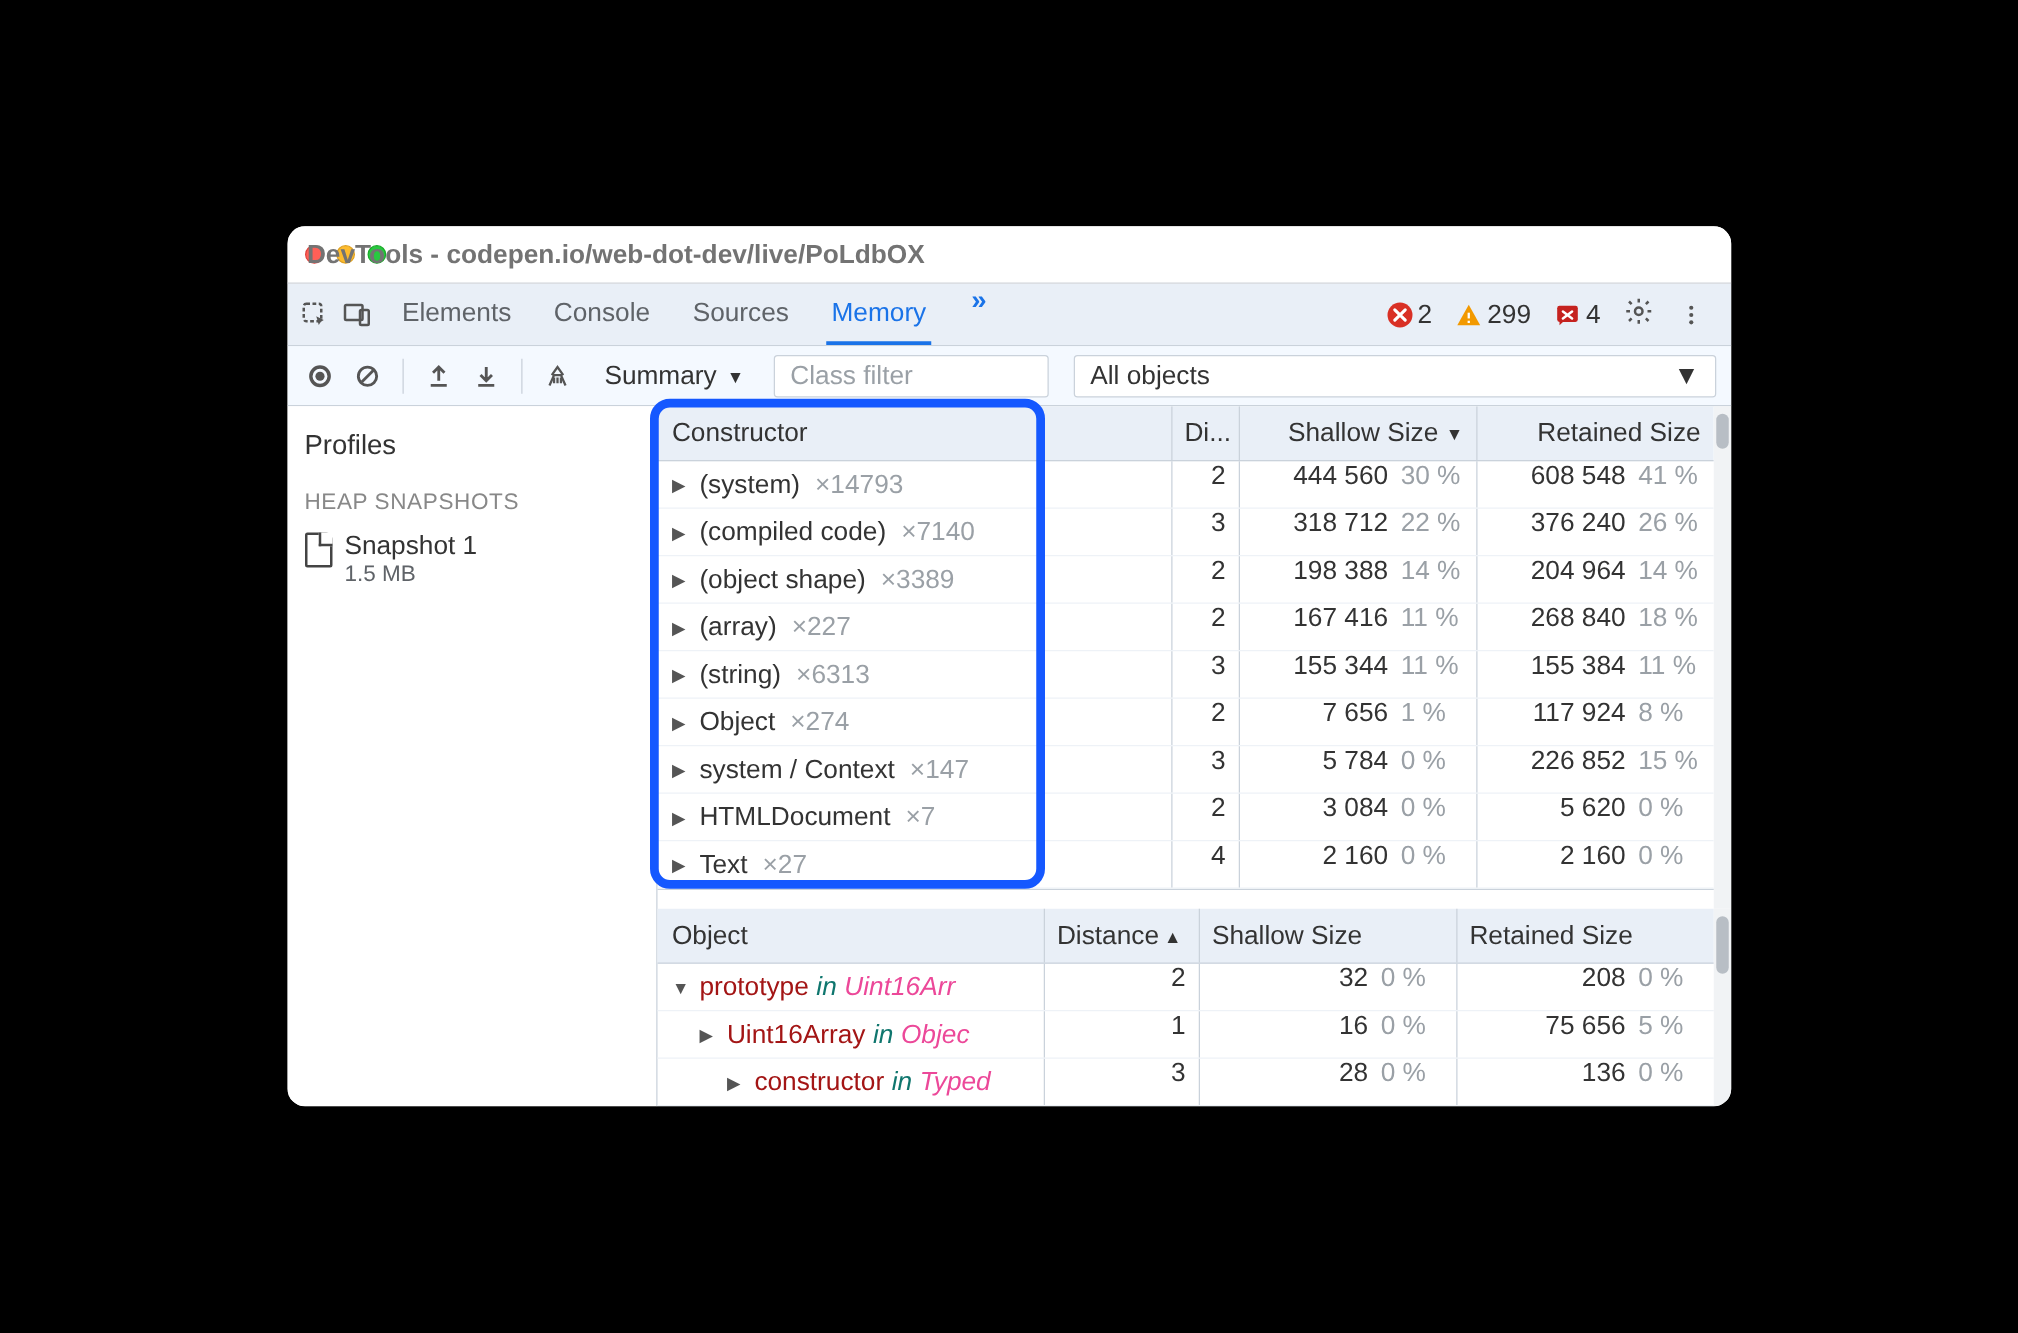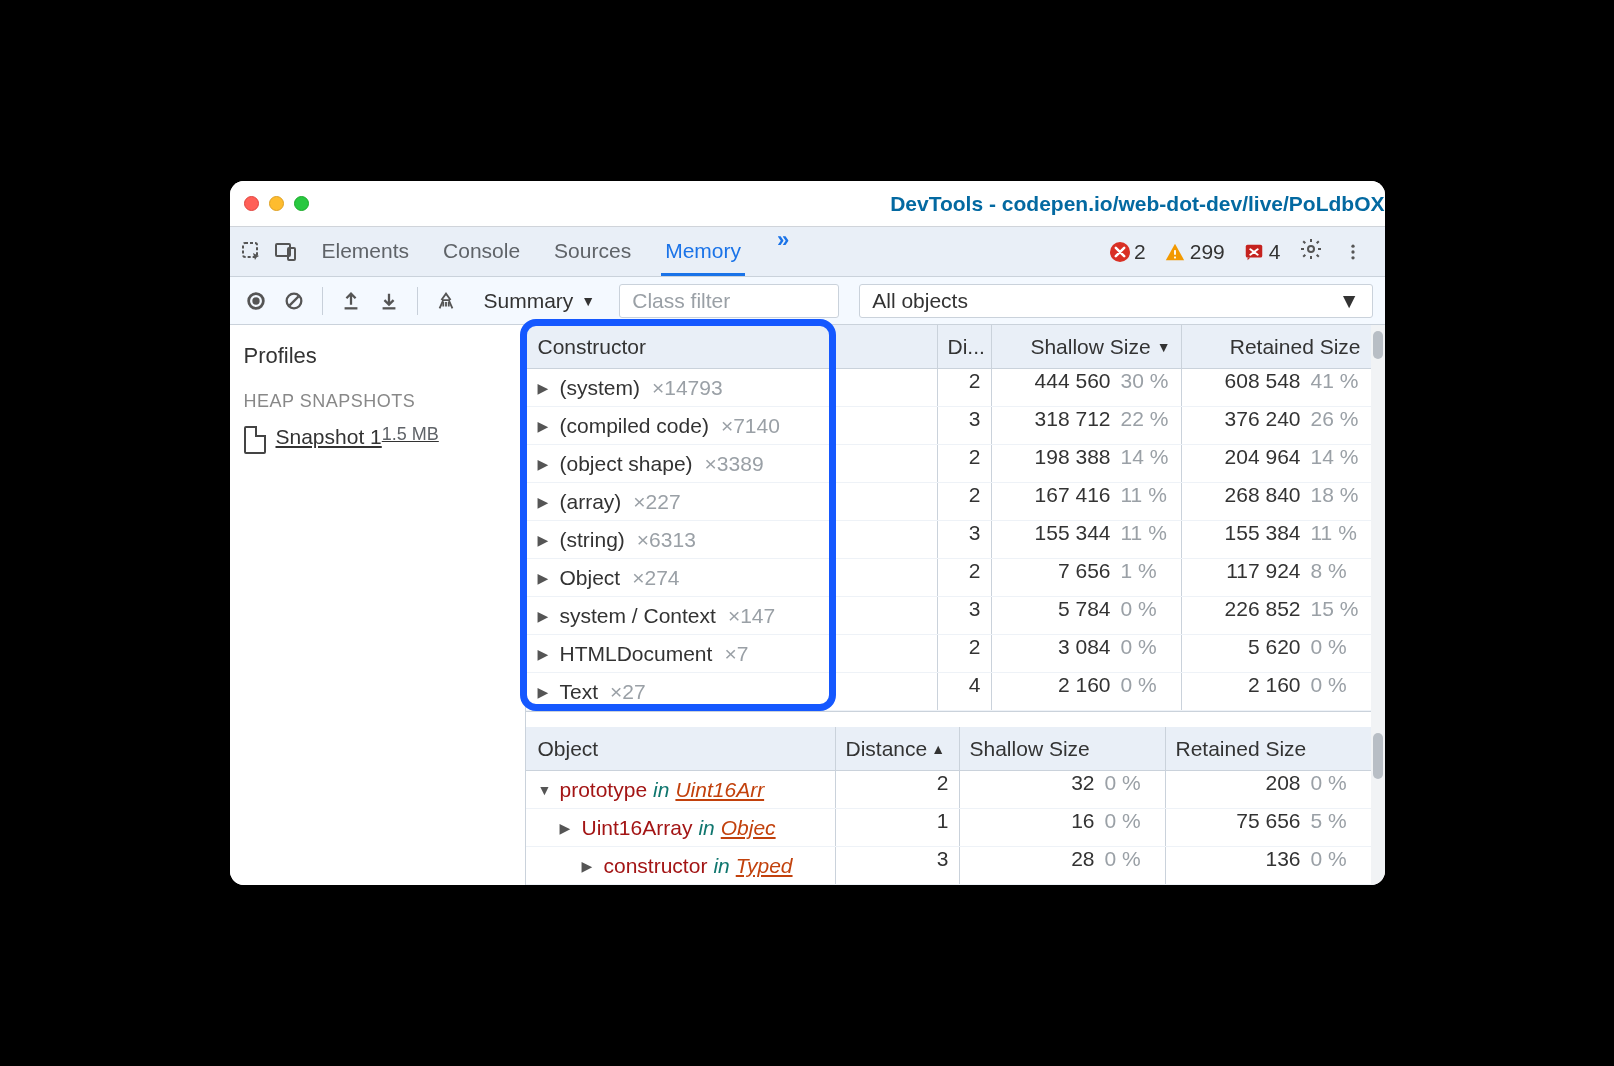--- a/index.html
+++ b/index.html
@@ -49,22 +49,22 @@
     padding: 0 14px;
     border-bottom: 1px solid #d0d4da;
     background:#fff;
   }
   .traffic { display:flex; gap:10px; }
   .traffic .dot { width:15px; height:15px; border-radius:50%; }
   .dot.red { background:#ff5f57; border:1px solid #e0443e; }
   .dot.yellow { background:#febc2e; border:1px solid #dea123; }
   .dot.green { background:#28c840; border:1px solid #1aab29; }
   .title {
-    position:absolute; left:0; right:0; text-align:right;
-    font-weight: 600; color:#0369a1; pointer-events:none;
+    position:absolute; left:16px; right:0; text-align:left;
+    font-weight: 600; color:#737373; pointer-events:none;
     font-size: 21px;
   }
   
   .tabs {
     height: 50px;
     display:flex; align-items:center;
     background: var(--header-bg);
     border-bottom: 1px solid var(--border);
     padding: 0 10px;
     gap: 6px;
@@ -119,21 +119,21 @@
     display:flex; flex-direction:column; padding-top:8px; background:#fff;
   }
   .sidebar h1 { font-size:22px; font-weight:500; color:#333; margin:10px 14px 14px;}
   .heap-label { font-size:18px; color:#888; letter-spacing:0.5px; margin: 8px 14px 6px; font-weight:500;}
   .snapshot {
     display:flex; align-items:flex-start; gap:10px;
     padding: 6px 14px; cursor:pointer;
   }
   .snap-icon { width:22px; height:28px; border:2px solid #444; border-radius:2px 5px 2px 2px; position:relative; margin-top:2px;}
   .snap-icon::before { content:""; position:absolute; right:-2px; top:-2px; width:9px;height:9px; background:#fff; border-bottom:2px solid #444; border-left:2px solid #444;}
-  .snap-label { display:flex; flex-direction:row; line-height:1.2;text-decoration:underline;}
+  .snap-label { display:flex; flex-direction:column; line-height:1.2;}
   .snap-sub { color: var(--muted); font-size:18px;}
 
   .main { flex:1; display:flex; flex-direction:column; min-width:0; position:relative;}
 
   
   .ctable { display:flex; flex-direction:column; border-bottom:1px solid var(--border); position:relative; overflow:hidden;}
   .crow, .chead {
     display:grid;
     grid-template-columns: 1fr 54px 190px 190px;
     align-items:center;
@@ -166,21 +166,21 @@
   
   .ret-title { height:36px; display:flex; align-items:center; justify-content:space-between; padding:0 10px; color:#333; background:#fff; border-bottom:1px solid var(--border);}
   .ret-menu { display:flex; flex-direction:column; gap:3px;}
   .ret-menu span{width:18px;height:2px;background:#888;}
 
   .rtable .crow, .rtable .chead {
     grid-template-columns: 1fr 124px 206px 206px;
   }
   .prop { color:#a31515; font-family:inherit;}
   .kw { color:#0f766e; font-style:italic;}
-  .typ { color:#c2410c; font-style:italic;text-decoration:underline;}
+  .typ { color:#ec4899; font-style:italic;}
 
   .content-scroll-wrap { display:flex; flex:1; min-height:0;}
   .content-scroll { flex:1; min-width:0; }
 
 </style>
 </head>
 <body>
 
 <div class="stage">
 <div class="window">

